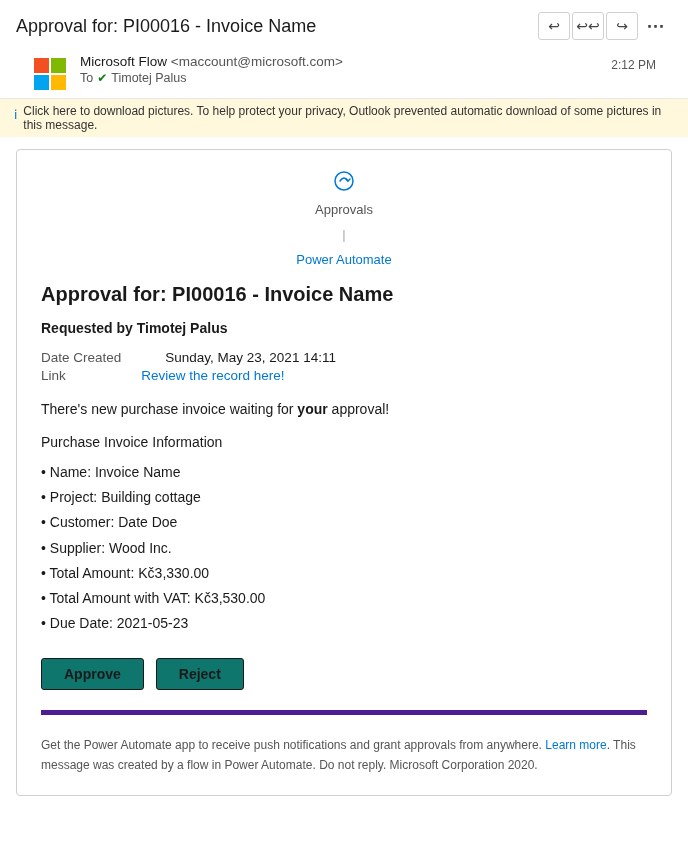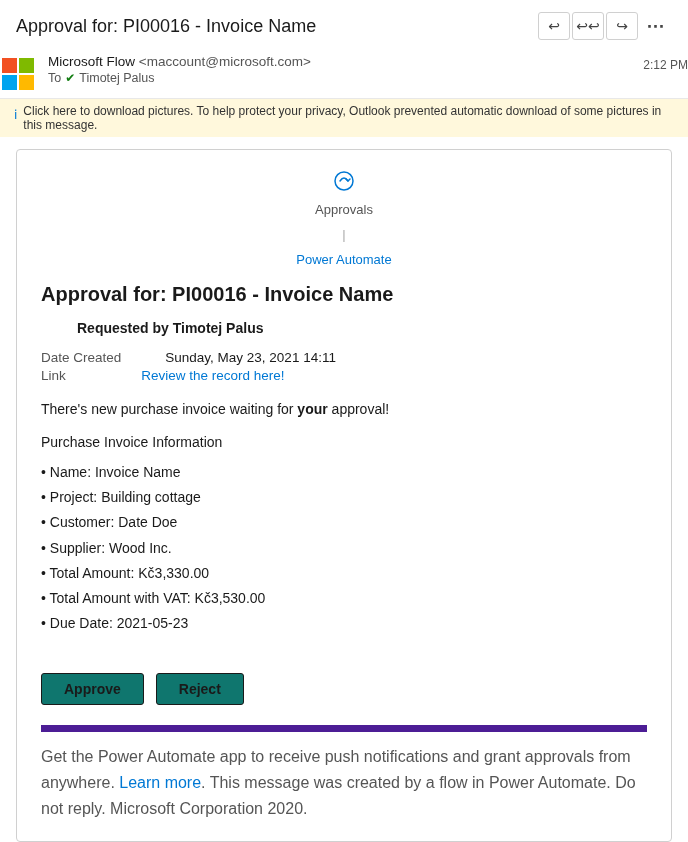--- a/index.html
+++ b/index.html
@@ -48,21 +48,21 @@
     }
     .icon-btn.more {
       border: none;
       font-size: 18px;
       font-weight: bold;
       letter-spacing: 1px;
     }
 
     
     .sender-row {
-      padding: 6px 0 6px;
+      padding: 6px 32px 6px;
       display: flex;
       align-items: flex-start;
       gap: 12px;
       border-bottom: none;
     }
     .ms-logo {
       width: 36px;
       height: 36px;
       flex-shrink: 0;
       margin-top: 2px;
@@ -152,21 +152,20 @@
     
     .approval-title {
       font-size: 20px;
       font-weight: 700;
       color: #1a1a1a;
       margin-bottom: 14px;
     }
     .requested-by {
       font-size: 14px;
       margin-bottom: 14px;
-      margin-left: 36px;
     }
     .requested-by span { font-weight: 700; }
 
     .info-grid {
       display: grid;
       grid-template-columns: auto 1fr;
       gap: 3px 20px;
       margin-bottom: 16px;
       font-size: 13.5px;
     }
@@ -192,21 +191,21 @@
 
     .section-title {
       font-size: 14px;
       margin-bottom: 10px;
       color: #1a1a1a;
     }
 
     .invoice-details {
       font-size: 14px;
       line-height: 1.8;
-      margin-bottom: 37px;
+      margin-bottom: 22px;
     }
     .invoice-details p::before {
       content: '• ';
     }
 
     
     .action-buttons {
       display: flex;
       gap: 12px;
       margin-bottom: 20px;
@@ -217,25 +216,25 @@
       background: #0f766e;
       font-size: 14px;
       font-weight: 600;
       cursor: pointer;
       border-radius: 3px;
       color: #1a1a1a;
     }
 
     
     .email-footer {
-      font-size: 16px;
+      font-size: 12px;
       color: #555;
       line-height: 1.6;
-      border-top: 7px solid #4c1d95;
-      padding-top: 12px;
+      border-top: 5px solid #4c1d95;
+      padding-top: 21px;
     }
     .email-footer a { color: #0078d4; text-decoration: none; }
   </style>
 </head>
 <body>
 
 <div class="email-window">
   <div class="title-bar">
     <div class="title-bar-left">Approval for: PI00016 - Invoice Name</div>
     <div class="title-bar-actions">

